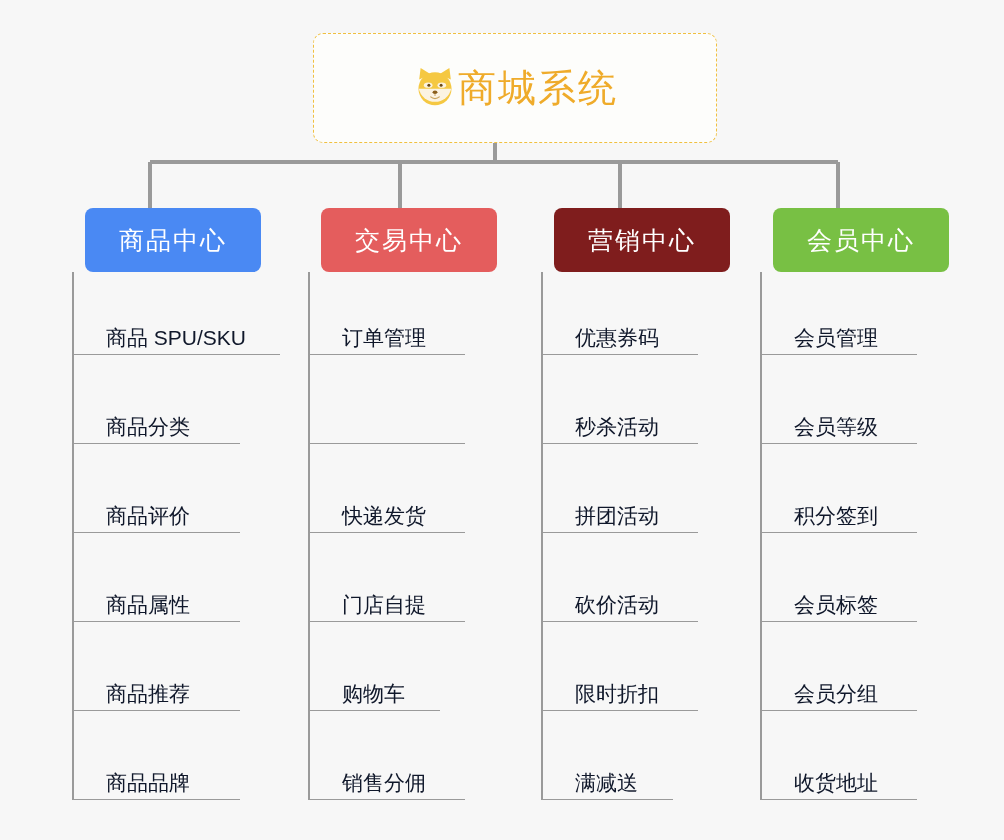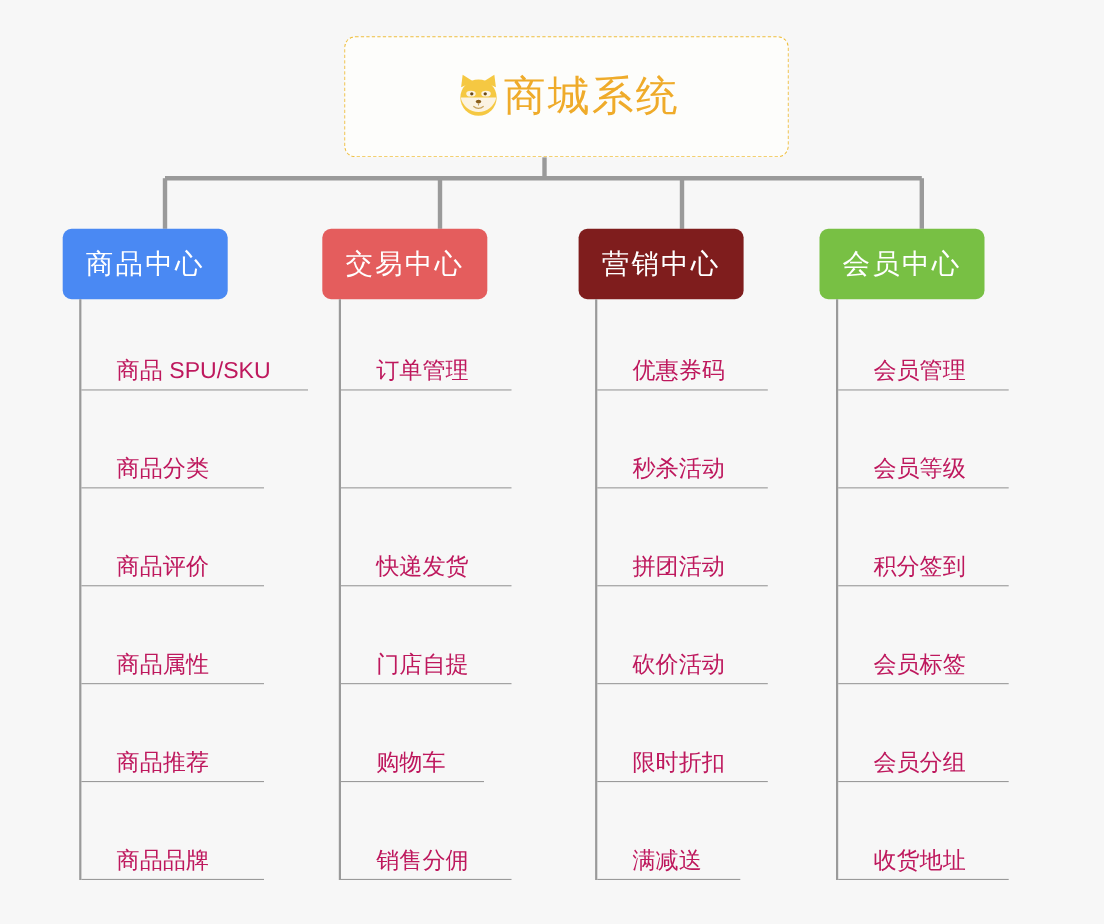--- a/index.html
+++ b/index.html
@@ -61,31 +61,32 @@
     line-height: 1;
     white-space: nowrap;
   }
 
   
   .branch {
     position: absolute;
     top: 208px;
   }
   .branch-head {
-    width: 150px;
+    width: 176px;
     height: 64px;
     box-sizing: border-box;
     border-radius: 8px;
     display: flex;
     align-items: center;
     justify-content: center;
     color: #ffffff;
     font-size: 25px;
     letter-spacing: 2px;
     line-height: 1;
+    margin-left: 28px;
   }
 
   
   .leaf-list {
     position: absolute;
     top: 64px;
     left: 15px;
     width: 230px;
     border-left: 2px solid #a0a0a0;
     padding-left: 0;
@@ -103,21 +104,21 @@
     position: absolute;
     left: 0;
     bottom: 0;
     height: 0;
     border-bottom: 1px solid #9a9a9a;
   }
   .leaf-item .leaf-label {
     display: inline-block;
     padding: 0 6px 6px 32px;
     font-size: 21px;
-    color: #be185d;
+    color: #0f172a;
     line-height: 1.1;
     white-space: nowrap;
     position: relative;
     z-index: 2;
   }
 
   
   .leaf-item.first {
     height: 83px;
   }

